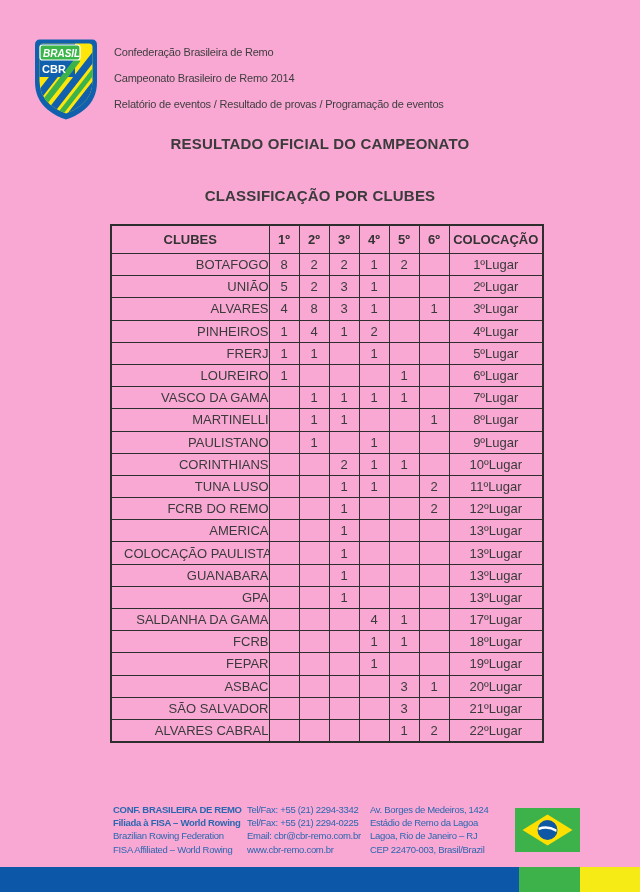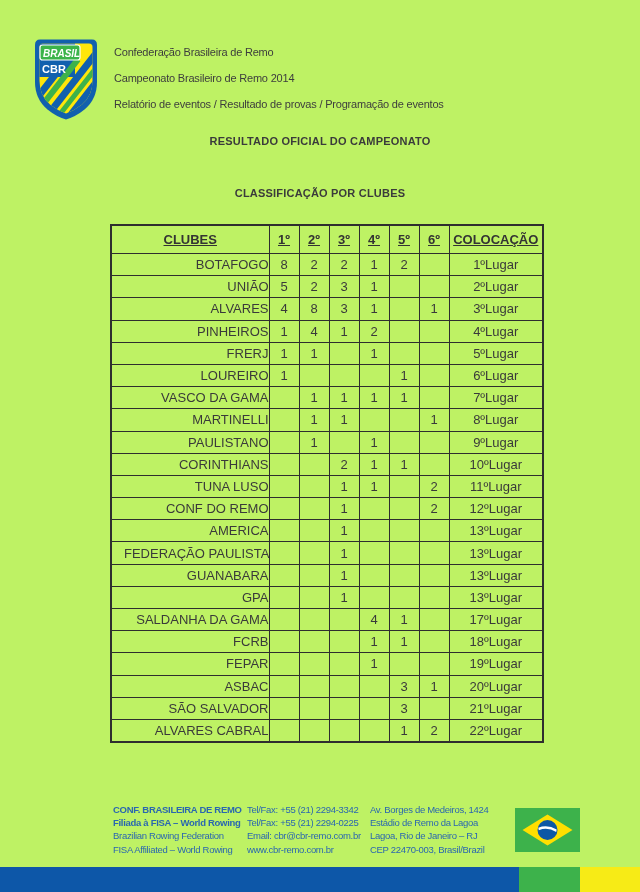--- a/index.html
+++ b/index.html
@@ -6,42 +6,42 @@
     --brand_blue:#0d57a8;
     --brand_green:#3db24b;
     --brand_yellow:#f7eb16;
     --logo_yellow:#ffe60a;
     --footer_blue:#2a67b0;
     --body_text:#3d3d3d;
     --table_border:#2e2e2e;
   }
   html,body{margin:0;padding:0;background:#888;}
   .page{
-    position:relative;width:640px;height:892px;background:#bef264;
+    position:relative;width:640px;height:892px;background:#f9a8d4;
     font-family:"Liberation Sans",sans-serif;overflow:hidden;margin:0 auto;
   }
   
   .header{position:absolute;left:30px;top:36px;display:flex;}
   .logo{width:72px;height:86px;flex:0 0 auto;}
   .header-lines{margin-left:12px;padding-top:3px;color:var(--body_text);
     font-size:11px;letter-spacing:-0.2px;line-height:26px;font-weight:500;}
   
   .title-main,.title-sub{
     position:absolute;left:0;width:100%;text-align:center;
-    color:#3b3b3b;font-size:11px;font-weight:600;letter-spacing:0.2px;}
+    color:#3b3b3b;font-size:15px;font-weight:600;letter-spacing:0.2px;}
   .title-main{top:135px;}
   .title-sub{top:179px;margin-top:8px;}
   
   table.clubs-table{
     position:absolute;left:110px;top:224px;width:432px;
     border-collapse:collapse;table-layout:fixed;
     border:2px solid var(--table_border);
     color:#3a3a3a;font-size:13px;}
   .clubs-table th,.clubs-table td{border:1px solid var(--table_border);padding:0;overflow:hidden;white-space:nowrap;}
-  .clubs-table th{height:27px;font-size:13px;font-weight:700;text-align:center;color:#333;text-decoration:underline;}
+  .clubs-table th{height:27px;font-size:13px;font-weight:700;text-align:center;color:#333;}
   .clubs-table td{height:21.2px;}
   .clubs-table td.club{text-align:right;padding-left:12px;}
   .clubs-table td.num{text-align:center;}
   .clubs-table td.coloc{text-align:center;font-size:13px;}
   col.c-club{width:158px;}
   col.c-num{width:30px;}
   col.c-coloc{width:94px;}
   
   .footer{position:absolute;left:113px;top:803px;display:flex;
     color:var(--footer_blue);font-size:9.5px;letter-spacing:-0.3px;line-height:13.2px;}
@@ -223,41 +223,41 @@
           <td class="club">TUNA LUSO</td>
           <td class="num"></td>
           <td class="num"></td>
           <td class="num">1</td>
           <td class="num">1</td>
           <td class="num"></td>
           <td class="num">2</td>
           <td class="coloc">11ºLugar</td>
         </tr>
         <tr>
-          <td class="club">CONF DO REMO</td>
+          <td class="club">FCRB DO REMO</td>
           <td class="num"></td>
           <td class="num"></td>
           <td class="num">1</td>
           <td class="num"></td>
           <td class="num"></td>
           <td class="num">2</td>
           <td class="coloc">12ºLugar</td>
         </tr>
         <tr>
           <td class="club">AMERICA</td>
           <td class="num"></td>
           <td class="num"></td>
           <td class="num">1</td>
           <td class="num"></td>
           <td class="num"></td>
           <td class="num"></td>
           <td class="coloc">13ºLugar</td>
         </tr>
         <tr>
-          <td class="club">FEDERAÇÃO PAULISTA</td>
+          <td class="club">COLOCAÇÃO PAULISTA</td>
           <td class="num"></td>
           <td class="num"></td>
           <td class="num">1</td>
           <td class="num"></td>
           <td class="num"></td>
           <td class="num"></td>
           <td class="coloc">13ºLugar</td>
         </tr>
         <tr>
           <td class="club">GUANABARA</td>

